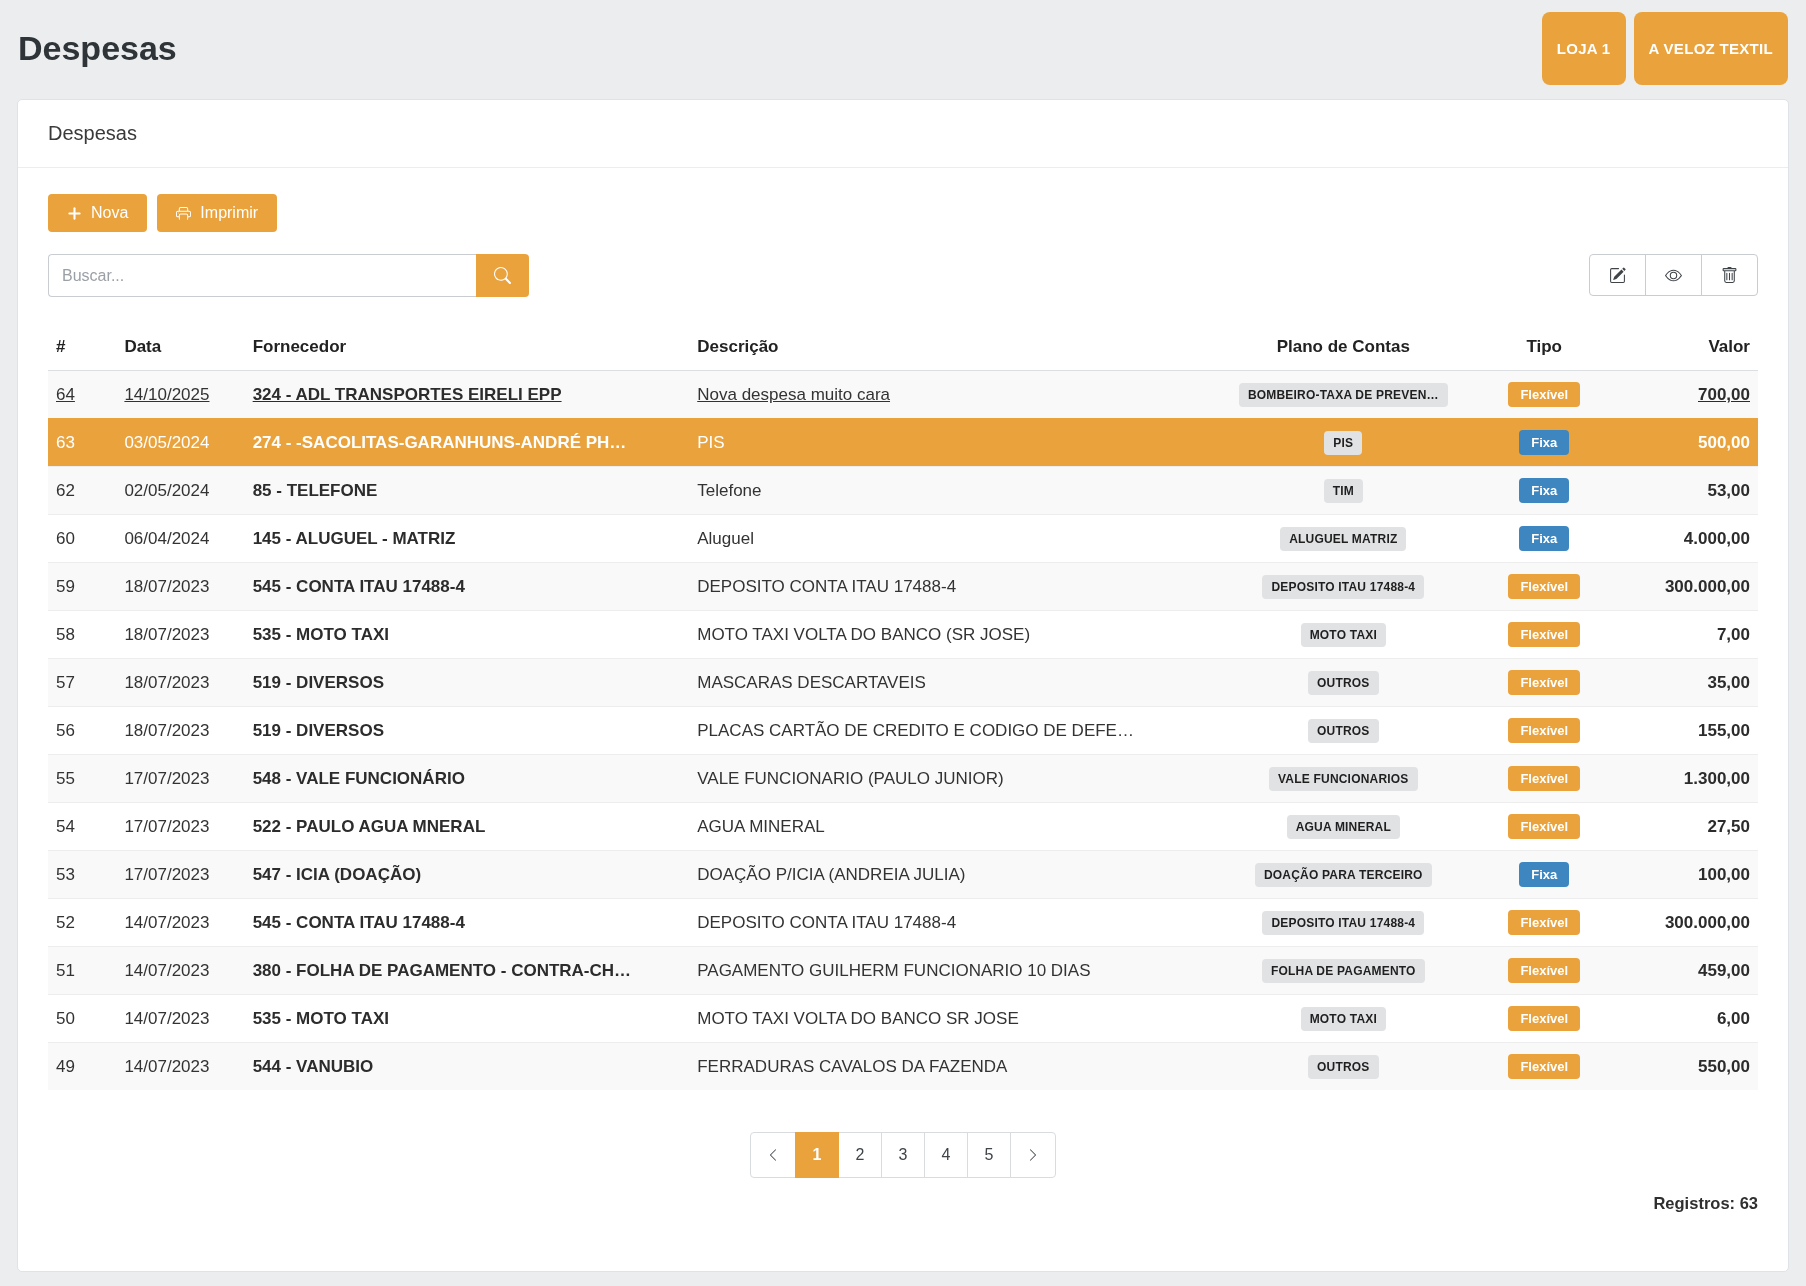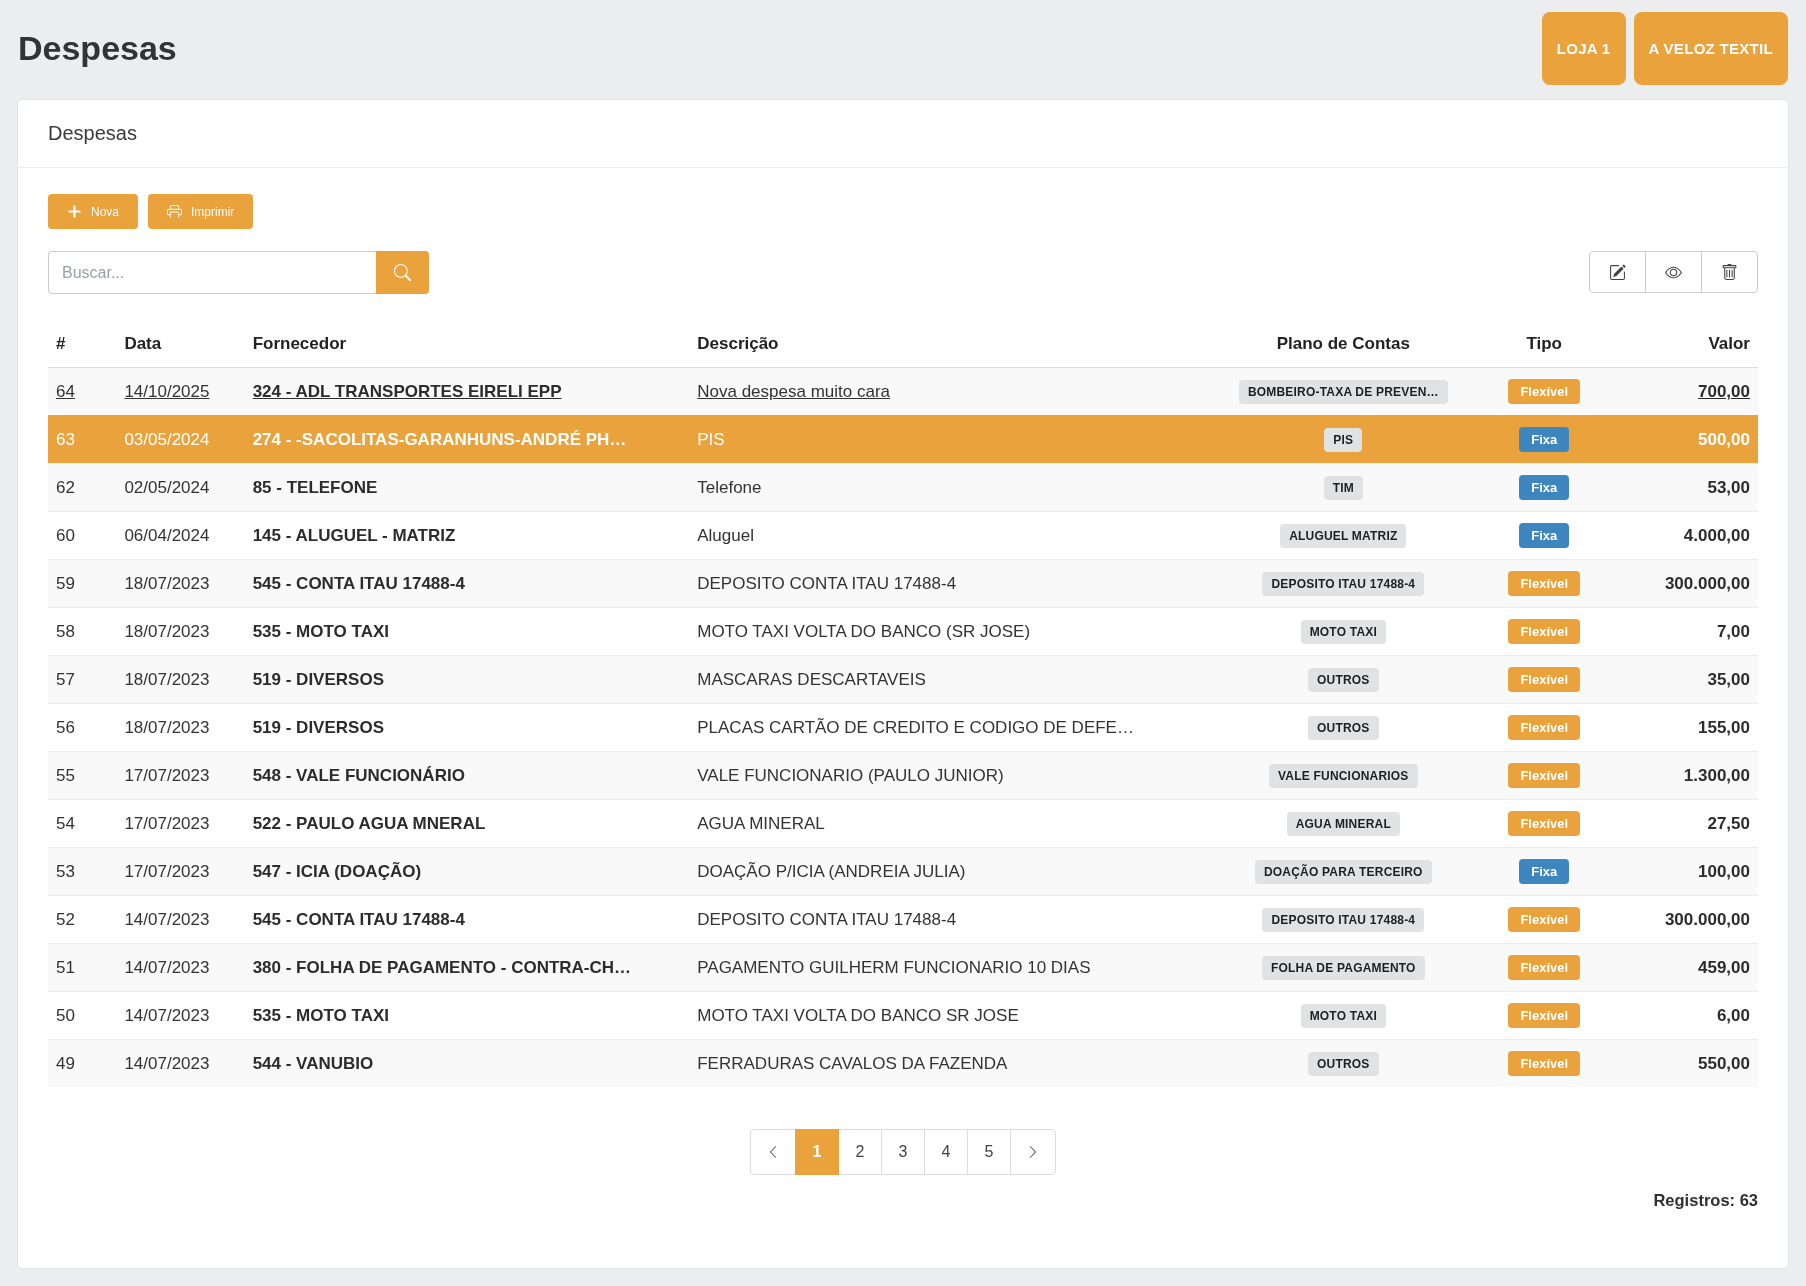--- a/index.html
+++ b/index.html
@@ -58,37 +58,37 @@
   .toolbar { display: flex; gap: 10px; margin-bottom: 22px; }
   .btn-orange {
     display: inline-flex;
     align-items: center;
     gap: 9px;
     background: var(--orange);
     color: #fff;
     border: none;
     border-radius: 4px;
     font-family: inherit;
-    font-size: 12px;
+    font-size: 16px;
     padding: 10px 19px;
     cursor: pointer;
   }
   .btn-orange .icon { display: inline-flex; }
   .btn-orange svg { width: 15px; height: 15px; }
 
   
   .search-row {
     display: flex;
     justify-content: space-between;
     align-items: flex-start;
     margin-bottom: 30px;
   }
   .search-group { display: flex; }
   .search-input {
-    width: 328px;
+    width: 428px;
     height: 43px;
     border: 1px solid #c9ccd0;
     border-right: none;
     border-radius: 4px 0 0 4px;
     padding: 0 13px;
     font-family: inherit;
     font-size: 16px;
     color: #333;
     outline: none;
   }

